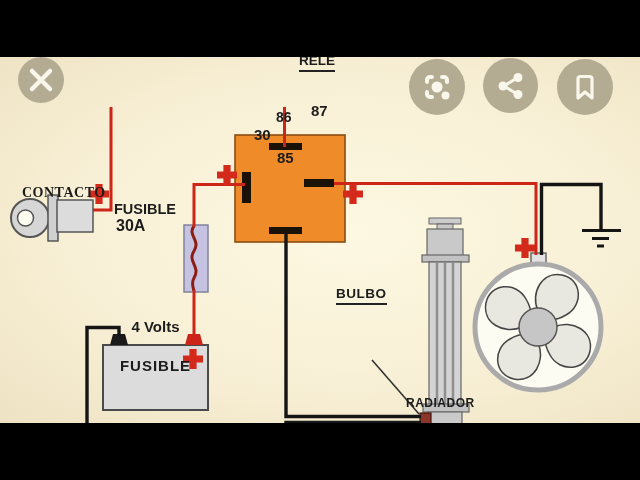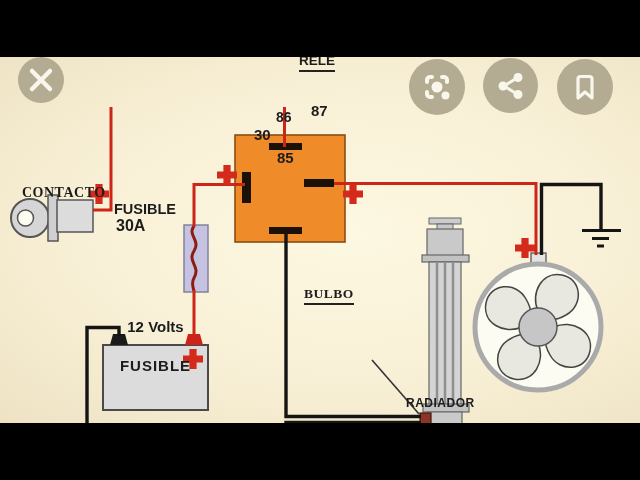--- a/index.html
+++ b/index.html
@@ -125,23 +125,23 @@
 
     <div class="lbl underlined" style="left:299px;top:-3px;font-size:13.5px;">RELE</div>
     <div class="lbl" style="left:276px;top:41px;font-size:14px;margin-top:12px;">86</div>
     <div class="lbl" style="left:311px;top:46px;font-size:15px;">87</div>
     <div class="lbl" style="left:254px;top:70px;font-size:15px;">30</div>
     <div class="lbl" style="left:277px;top:93px;font-size:15px;">85</div>
 
     <div class="lbl" style="left:22px;top:129px;font-size:14px;letter-spacing:.5px;font-family:Liberation Serif, serif;">CONTACTO</div>
     <div class="lbl" style="left:114px;top:145px;font-size:14.5px;">FUSIBLE</div>
     <div class="lbl" style="left:116px;top:161px;font-size:16px;">30A</div>
-    <div class="lbl" style="left:103px;top:262px;width:105px;text-align:center;font-size:15px;">12 Volts</div>
+    <div class="lbl" style="left:103px;top:262px;width:105px;text-align:center;font-size:15px;">4 Volts</div>
     <div class="lbl" style="left:103px;top:301px;width:105px;text-align:center;font-size:15px;letter-spacing:1px;">FUSIBLE</div>
-    <div class="lbl underlined" style="left:304px;top:230px;font-size:13.5px;letter-spacing:.5px;font-family:Liberation Serif, serif;">BULBO</div>
+    <div class="lbl underlined" style="left:336px;top:230px;font-size:13.5px;letter-spacing:.5px;">BULBO</div>
     <div class="lbl" style="left:406px;top:340px;font-size:12px;letter-spacing:.5px;">RADIADOR</div>
   </div>
 
   <div class="bar" id="top-bar"></div>
   <div class="bar" id="bottom-bar"></div>
 
   <div class="overlay-btn" style="left:18px;top:57px;width:46px;height:46px;">
     <svg width="26" height="26" viewBox="0 0 26 26">
       <path d="M4,4 L22,22 M22,4 L4,22" stroke="#f9f7ec" stroke-width="4.5" stroke-linecap="round" fill="none"></path>
     </svg>

